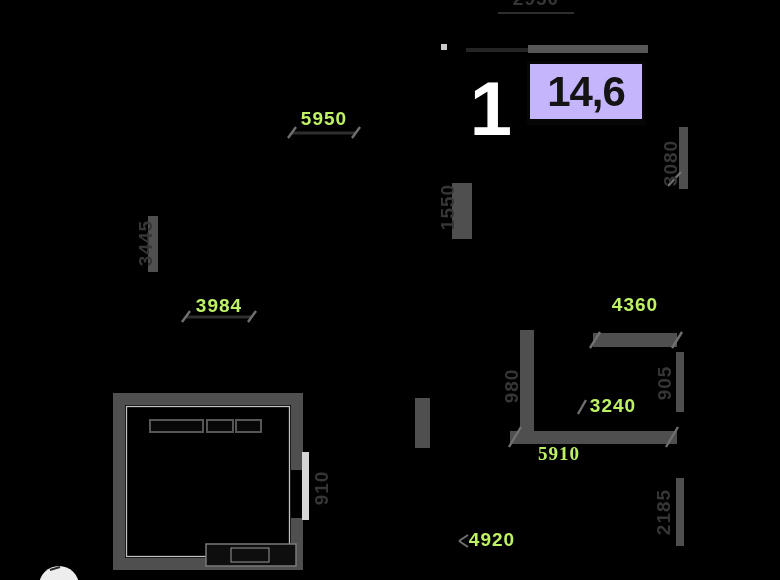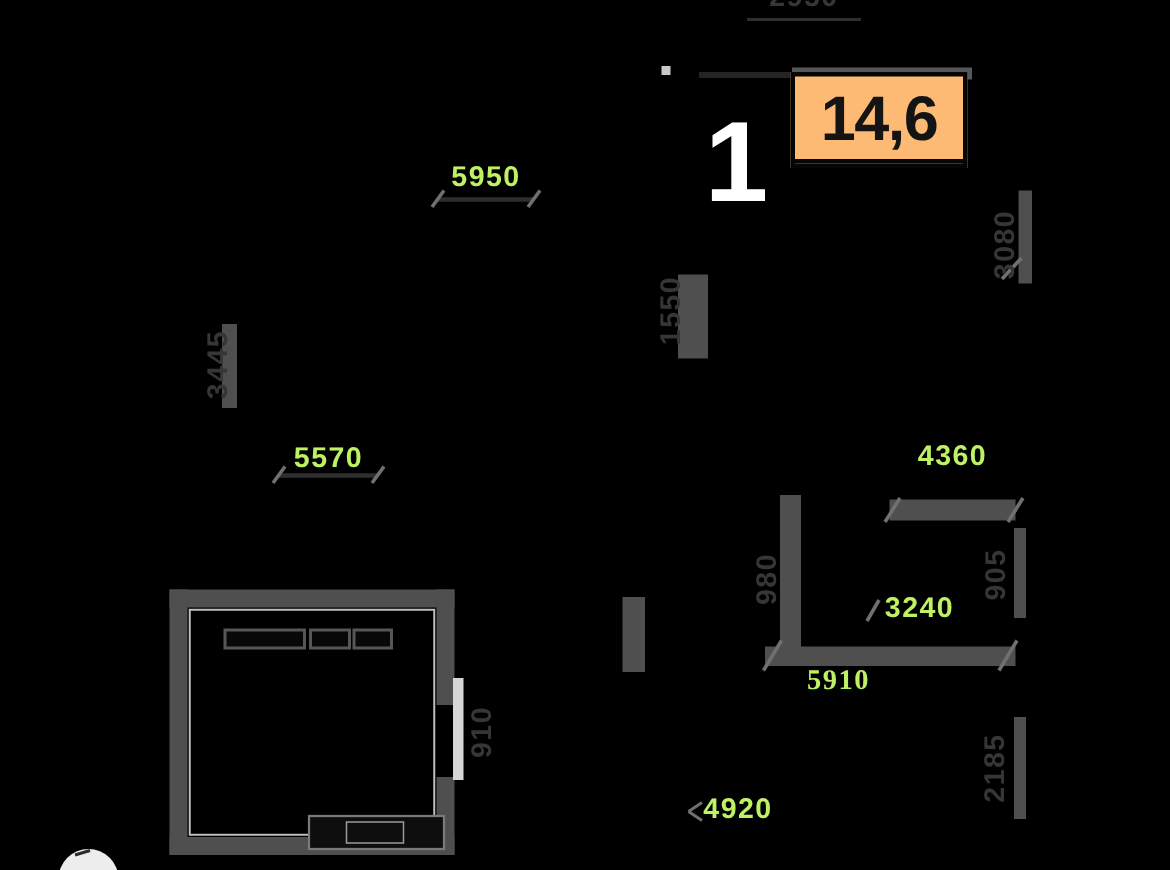--- a/index.html
+++ b/index.html
@@ -16,21 +16,21 @@
   }
   .lbl.rot{transform:rotate(-90deg);transform-origin:50% 50%;}
   .lbl.dark{color:#363636;}
   
   .badge{position:absolute;left:455px;top:45px;display:flex;align-items:flex-start;}
   .badge-rooms{
     width:72px;color:#ffffff;font-weight:700;font-size:76px;line-height:108px;
     text-align:center;margin-top:10px;
   }
   .badge-box{
-    width:112px;background:#fdba74;border:3px solid #060606;margin-top:3px;
+    width:112px;background:#c4b5fd;border:3px solid #060606;margin-top:16px;
   }
   .badge-cell{
     height:55px;display:flex;align-items:center;justify-content:center;
     font-weight:700;font-size:42px;color:#141414;letter-spacing:-1px;
   }
   .badge-cell.top{border-bottom:3px solid #060606;}
 </style>
 </head>
 <body>
 
@@ -94,21 +94,21 @@
       <line x1="459" y1="541" x2="468" y2="547" stroke-width="2"></line>
     </g>
 
     <circle cx="59" cy="586" r="20" fill="#ededed"></circle>
     <line x1="50" y1="570" x2="60" y2="567" stroke="#2a2a2a" stroke-width="2"></line>
   </svg>
 
   <div class="lbl dark" style="left:500px;top:-11px;">2950</div>
   <div class="lbl" style="left:288px;top:109px;">5950</div>
   <div class="lbl rot dark" style="left:110px;top:233px;">3445</div>
-  <div class="lbl" style="left:183px;top:296px;">5570</div>
+  <div class="lbl" style="left:183px;top:296px;">3984</div>
   <div class="lbl rot dark" style="left:412px;top:197px;">1550</div>
   <div class="lbl rot dark" style="left:635px;top:153px;">3080</div>
   <div class="lbl" style="left:599px;top:295px;">4360</div>
   <div class="lbl" style="left:577px;top:396px;">3240</div>
   <div class="lbl" style="left:523px;top:444px;font-family:Liberation Serif, serif;">5910</div>
   <div class="lbl" style="left:456px;top:530px;">4920</div>
   <div class="lbl rot dark" style="left:476px;top:376px;">980</div>
   <div class="lbl rot dark" style="left:629px;top:373px;">905</div>
   <div class="lbl rot dark" style="left:628px;top:502px;">2185</div>
   <div class="lbl rot dark" style="left:286px;top:478px;">910</div>

